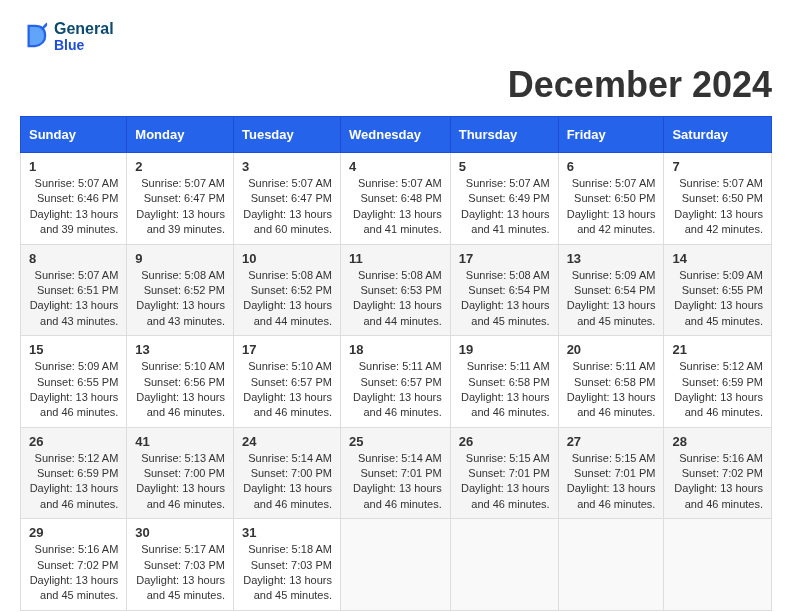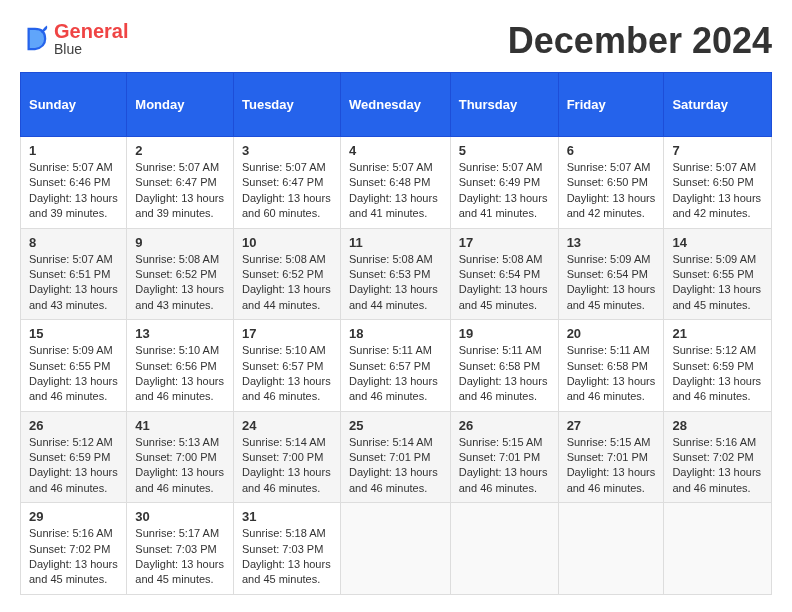--- a/index.html
+++ b/index.html
@@ -20,55 +20,56 @@
       display: flex;
       align-items: center;
       gap: 4px;
     }
     .logo-text {
       display: flex;
       flex-direction: column;
       line-height: 1.1;
     }
     .logo-general {
-      font-size: 20px;
-      font-weight: bold;
-      color: #ef4444;
+      font-size: 16px;
+      font-weight: bold;
+      color: #0c4a6e;
     }
     .logo-blue {
       font-size: 14px;
-      font-weight: normal;
-      color: #404040;
+      font-weight: bold;
+      color: #1d4ed8;
     }
     .logo-icon {
       width: 30px;
       height: 30px;
     }
     .title-section {
       text-align: right;
+      margin-top: 44px;
     }
     .month-title {
       font-size: 36px;
       font-weight: bold;
       color: #333;
     }
     .location-title {
       font-size: 16px;
       color: #333;
     }
     .calendar {
       width: 100%;
       border-collapse: collapse;
       border: 1px solid #ccc;
     }
     .calendar th {
       background: #2563eb;
       color: #fff;
       text-align: left;
-      padding: 24px 8px;
+      padding: 10px 8px;
       font-size: 13px;
       font-weight: bold;
       border: 1px solid #1d4ed8;
     }
     .calendar td {
       vertical-align: top;
       padding: 6px 8px;
       font-size: 11px;
       color: #333;
       border: 1px solid #ddd;
@@ -82,20 +83,21 @@
       background: #fff;
     }
     .day-num {
       font-size: 13px;
       font-weight: bold;
       display: block;
       margin-bottom: 2px;
     }
     .day-info {
       line-height: 1.4;
+      text-align: right;
     }
     .empty-cell {
       background: #f9f9f9 !important;
     }
   </style>
 </head>
 <body>
 
 <div class="header-section">
   <div class="logo">

